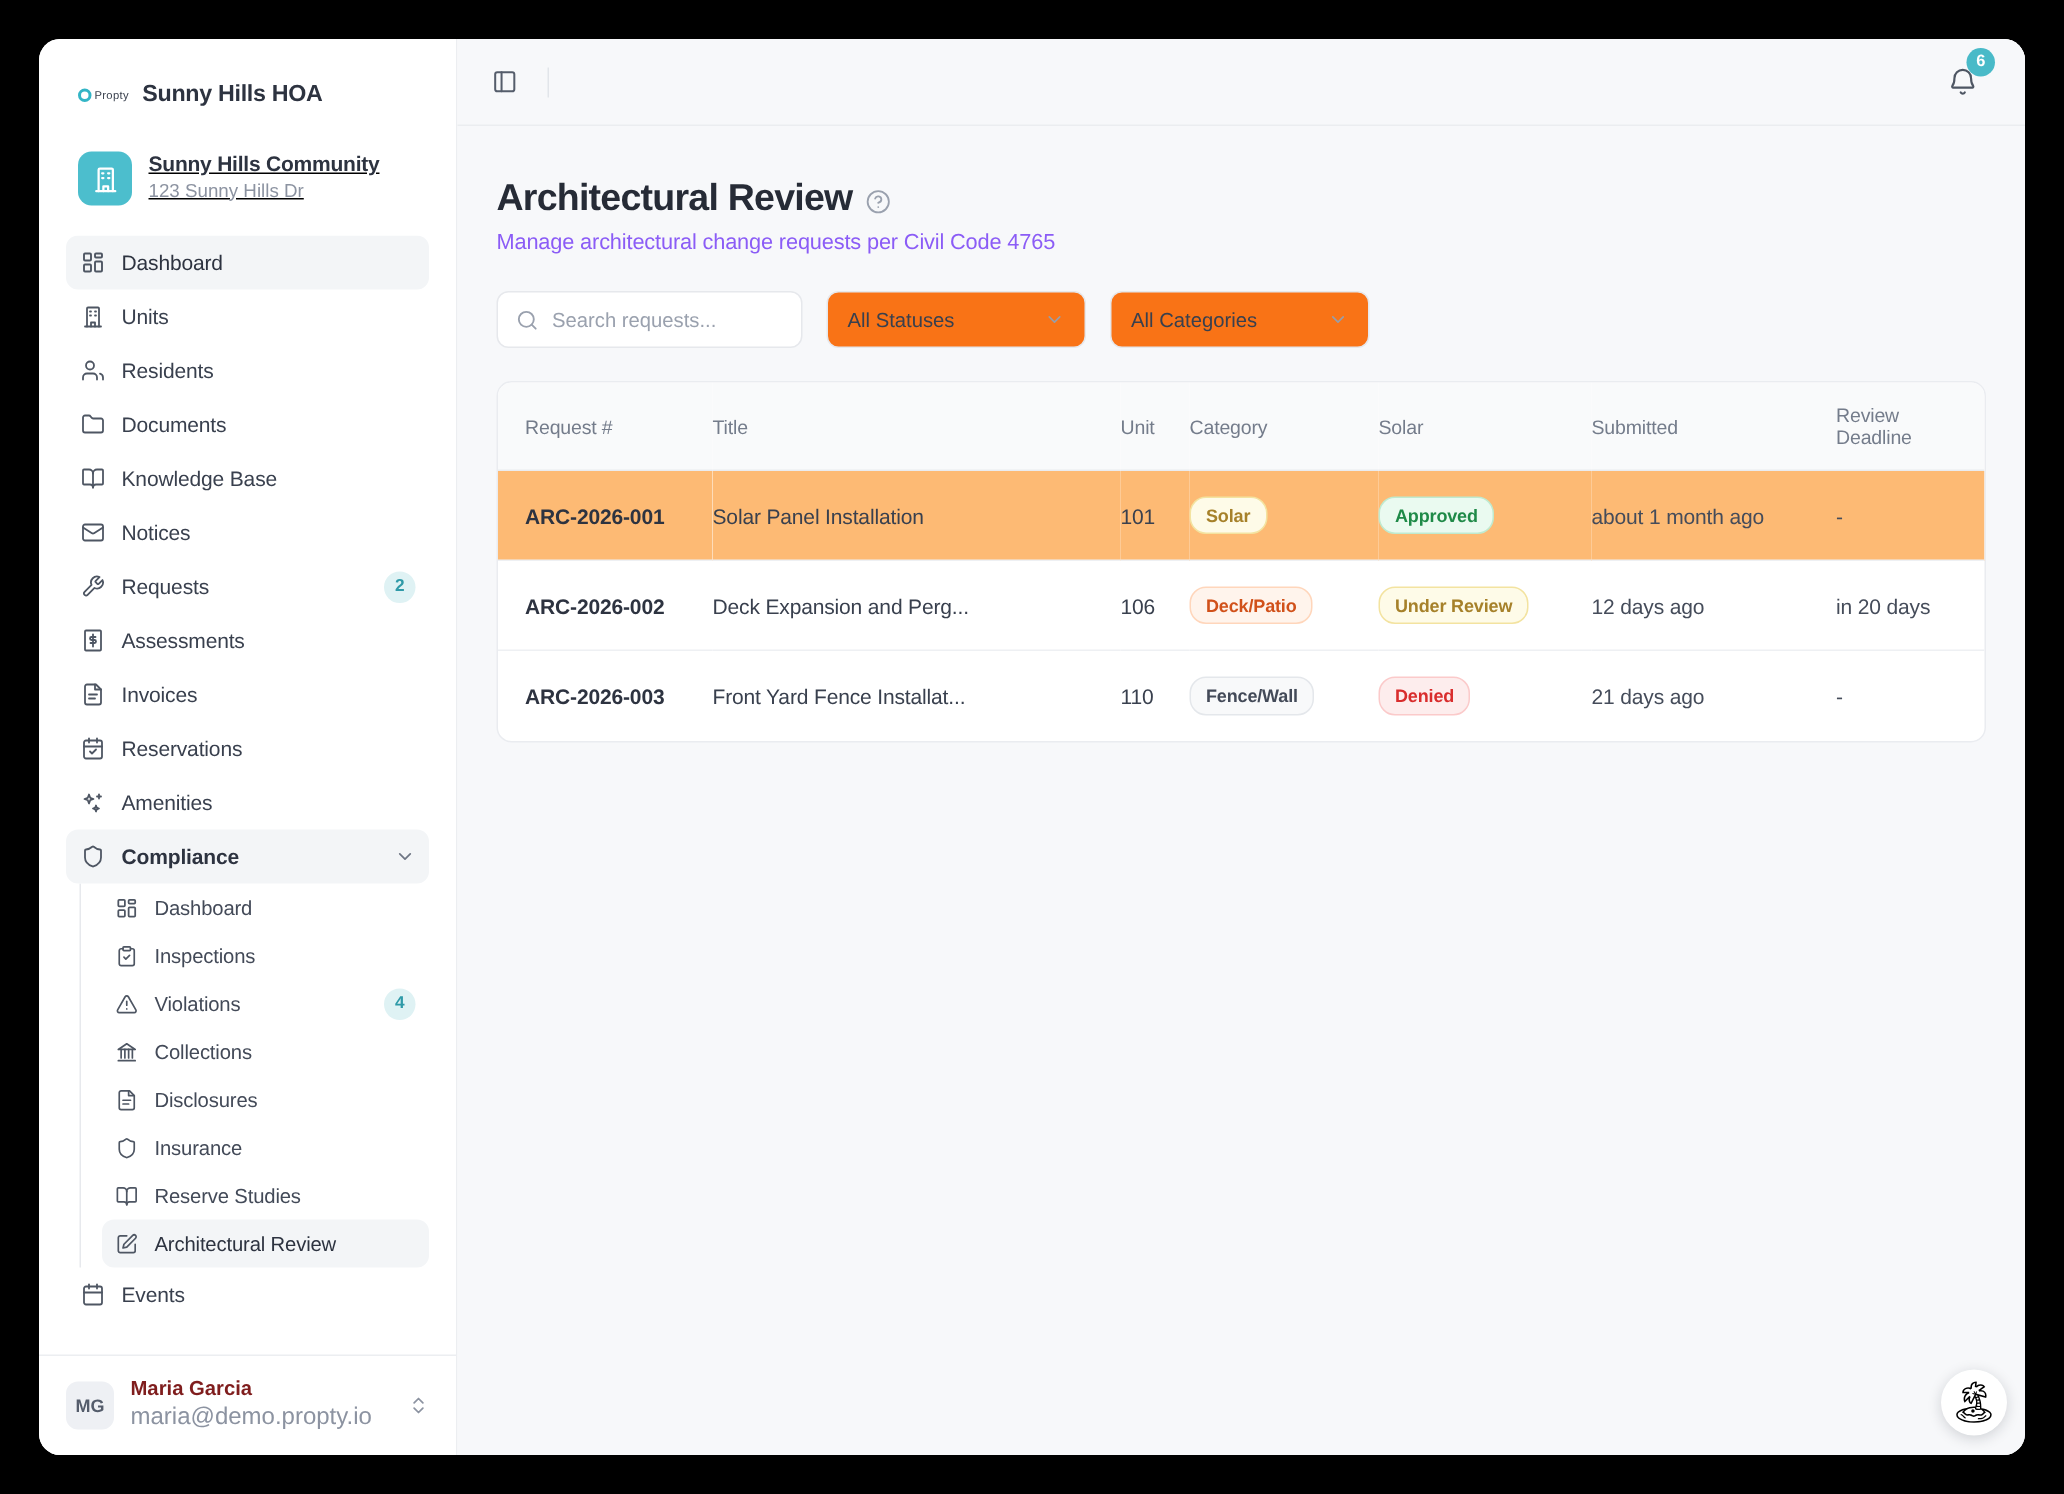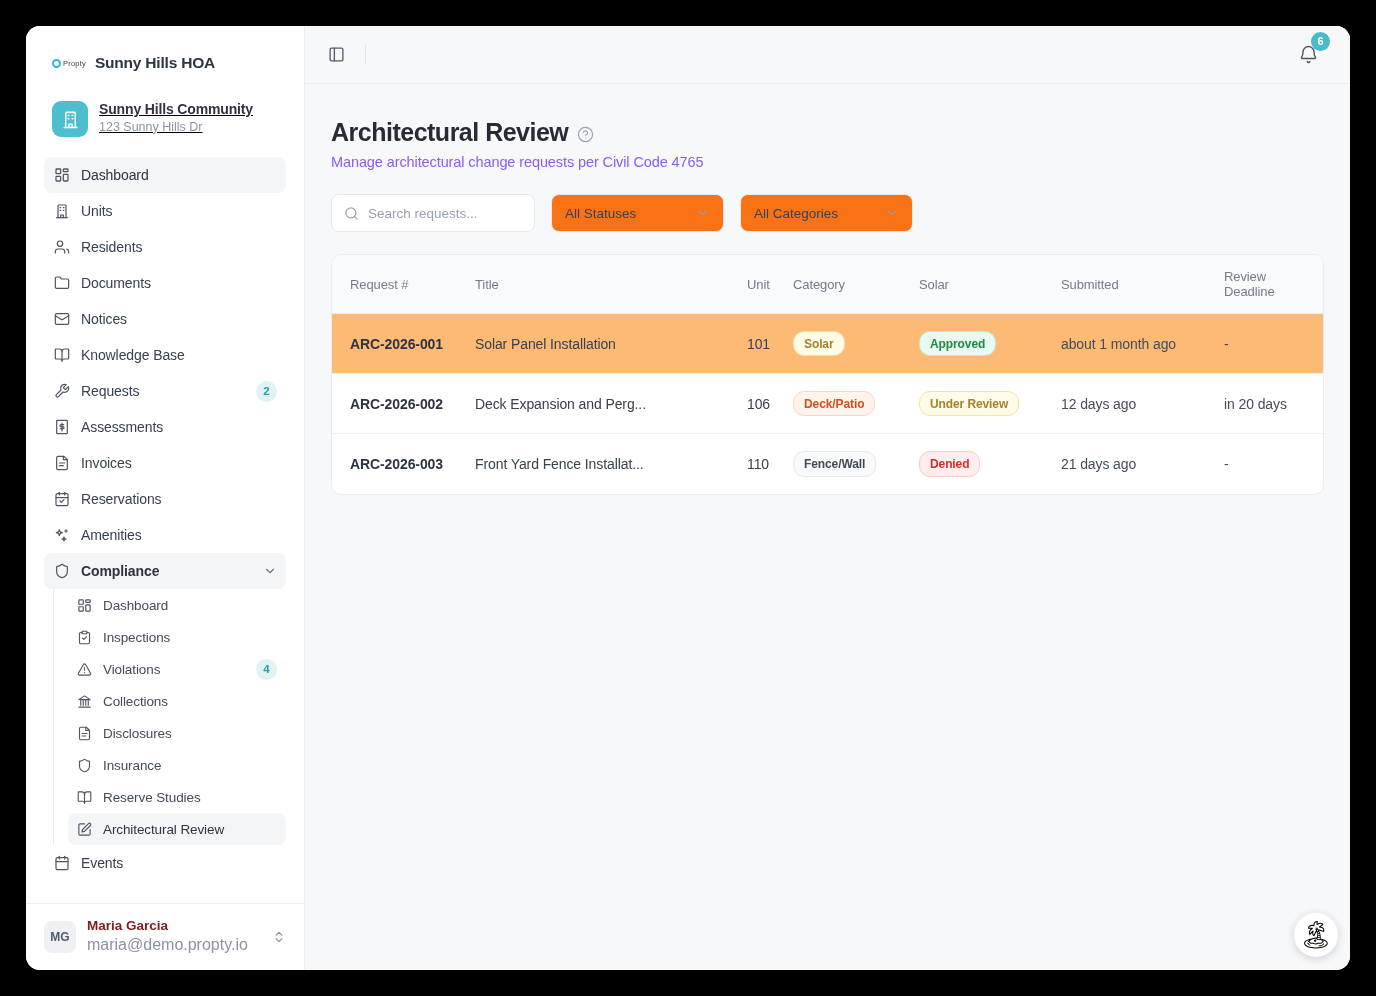--- a/index.html
+++ b/index.html
@@ -490,35 +490,35 @@
           <svg width="16" height="16" viewBox="0 0 24 24" fill="none" stroke="currentColor" stroke-width="1.8" stroke-linecap="round" stroke-linejoin="round">
             <path d="M20 20a2 2 0 0 0 2-2V8a2 2 0 0 0-2-2h-7.9a2 2 0 0 1-1.69-.9L9.6 3.9A2 2 0 0 0 7.93 3H4a2 2 0 0 0-2 2v13a2 2 0 0 0 2 2Z"></path>
           </svg>
         </span>
         <span class="nav-label">Documents</span>
       </div>
 
       <div class="nav-item">
         <span class="ico">
           <svg width="16" height="16" viewBox="0 0 24 24" fill="none" stroke="currentColor" stroke-width="1.8" stroke-linecap="round" stroke-linejoin="round">
+            <path d="M12 7v14"></path>
+              <path d="M3 18a1 1 0 0 1-1-1V4a1 1 0 0 1 1-1h5a4 4 0 0 1 4 4 4 4 0 0 1 4-4h5a1 1 0 0 1 1 1v13a1 1 0 0 1-1 1h-6a3 3 0 0 0-3 3 3 3 0 0 0-3-3z"></path>
+          </svg>
+        </span>
+        <span class="nav-label">Knowledge Base</span>
+      </div>
+
+      <div class="nav-item">
+        <span class="ico">
+          <svg width="16" height="16" viewBox="0 0 24 24" fill="none" stroke="currentColor" stroke-width="1.8" stroke-linecap="round" stroke-linejoin="round">
             <rect x="2" y="4" width="20" height="16" rx="2"></rect>
               <path d="m22 7-8.97 5.7a1.94 1.94 0 0 1-2.06 0L2 7"></path>
           </svg>
         </span>
         <span class="nav-label">Notices</span>
-      </div>
-
-      <div class="nav-item">
-        <span class="ico">
-          <svg width="16" height="16" viewBox="0 0 24 24" fill="none" stroke="currentColor" stroke-width="1.8" stroke-linecap="round" stroke-linejoin="round">
-            <path d="M12 7v14"></path>
-              <path d="M3 18a1 1 0 0 1-1-1V4a1 1 0 0 1 1-1h5a4 4 0 0 1 4 4 4 4 0 0 1 4-4h5a1 1 0 0 1 1 1v13a1 1 0 0 1-1 1h-6a3 3 0 0 0-3 3 3 3 0 0 0-3-3z"></path>
-          </svg>
-        </span>
-        <span class="nav-label">Knowledge Base</span>
       </div>
 
       <div class="nav-item">
         <span class="ico">
           <svg width="16" height="16" viewBox="0 0 24 24" fill="none" stroke="currentColor" stroke-width="1.8" stroke-linecap="round" stroke-linejoin="round">
             <path d="M14.7 6.3a1 1 0 0 0 0 1.4l1.6 1.6a1 1 0 0 0 1.4 0l3.77-3.77a6 6 0 0 1-7.94 7.94l-6.91 6.91a2.12 2.12 0 0 1-3-3l6.91-6.91a6 6 0 0 1 7.94-7.94l-3.76 3.76z"></path>
           </svg>
         </span>
         <span class="nav-label">Requests</span>
         <span class="nav-badge">2</span>

